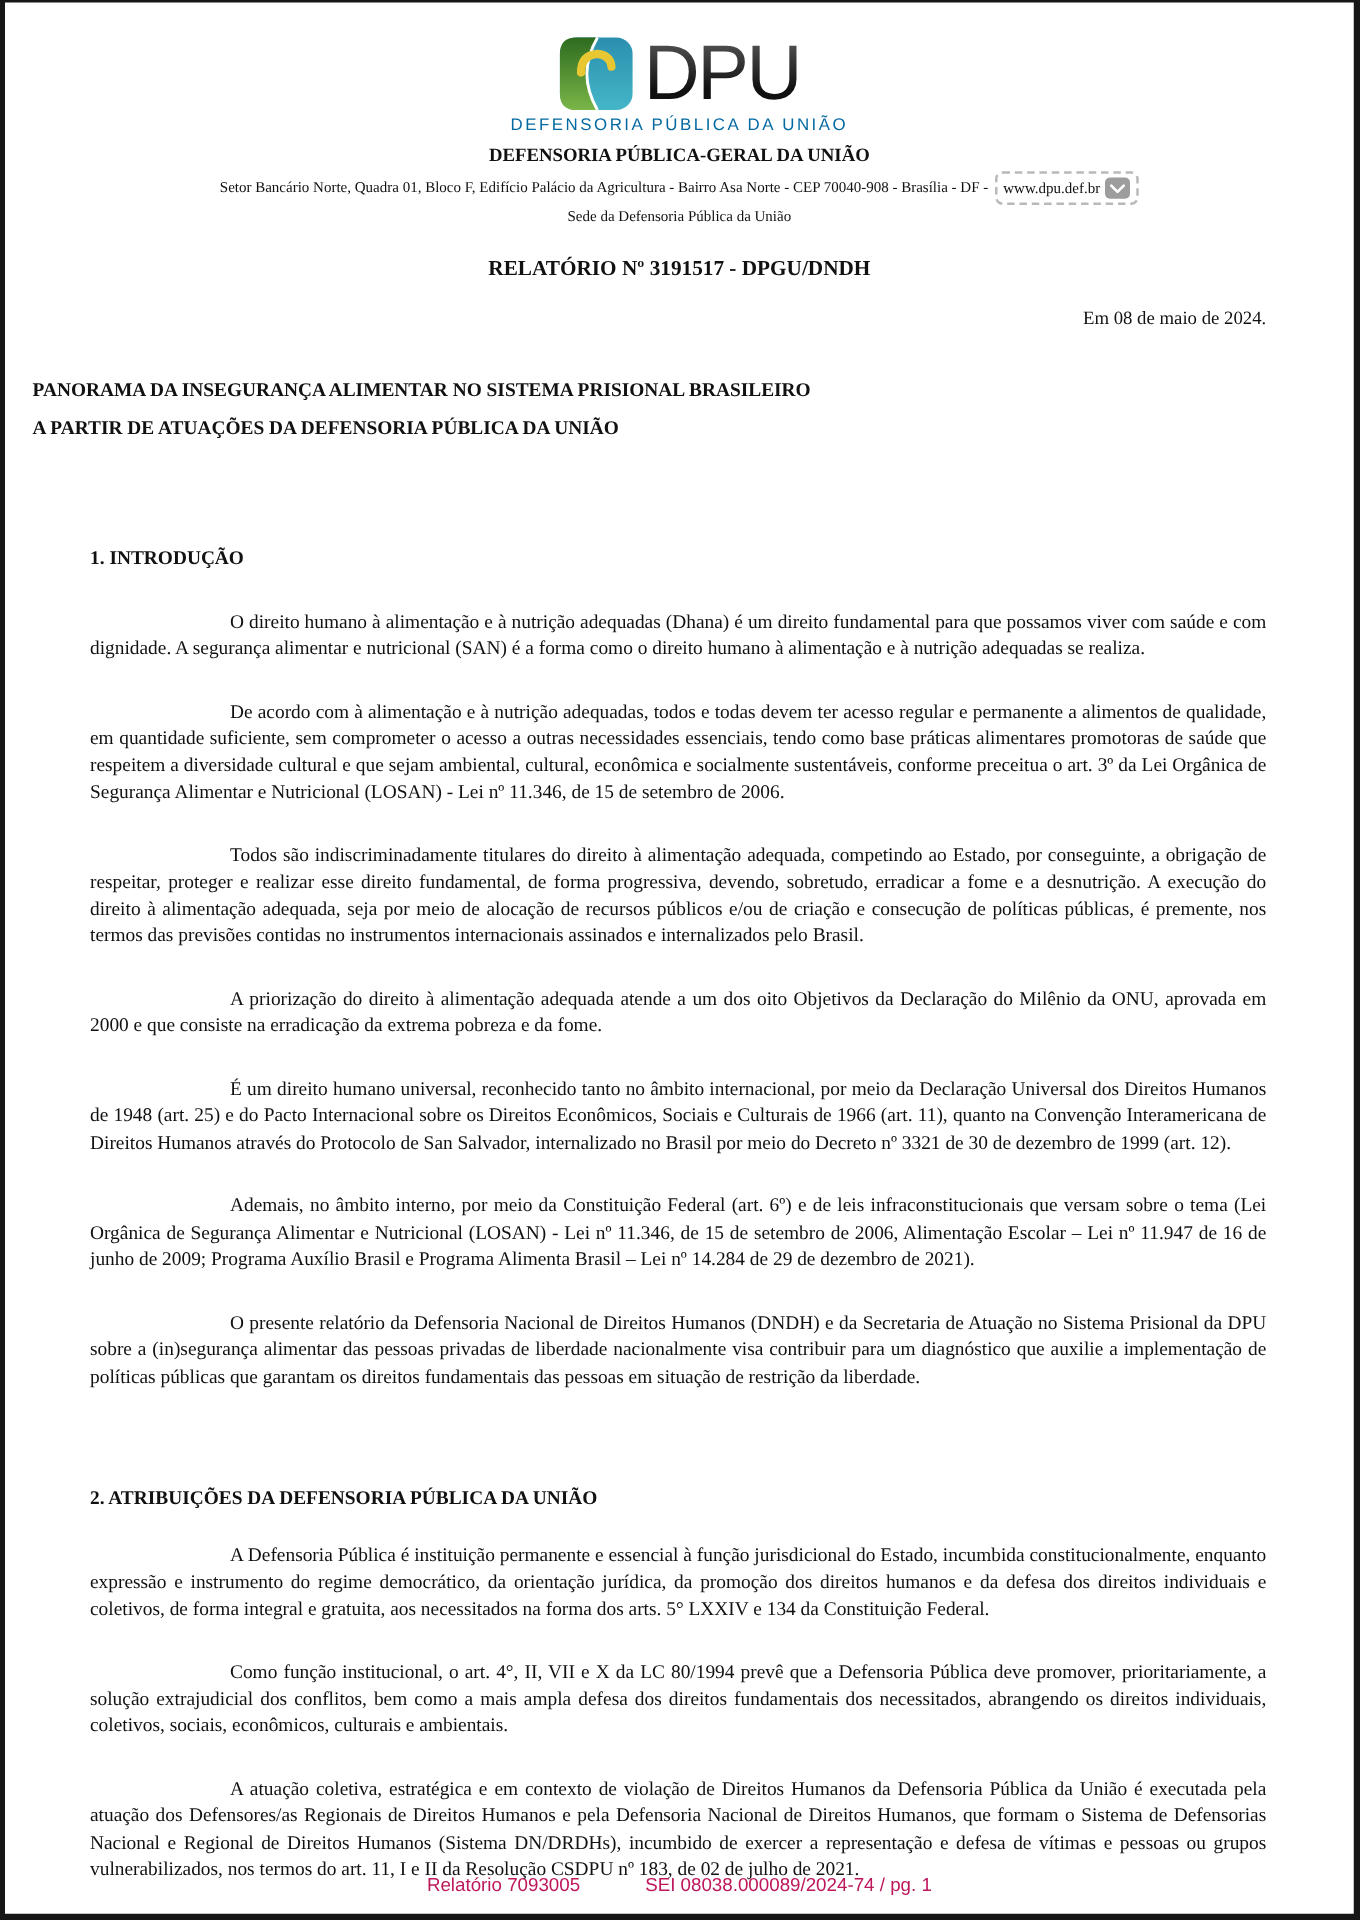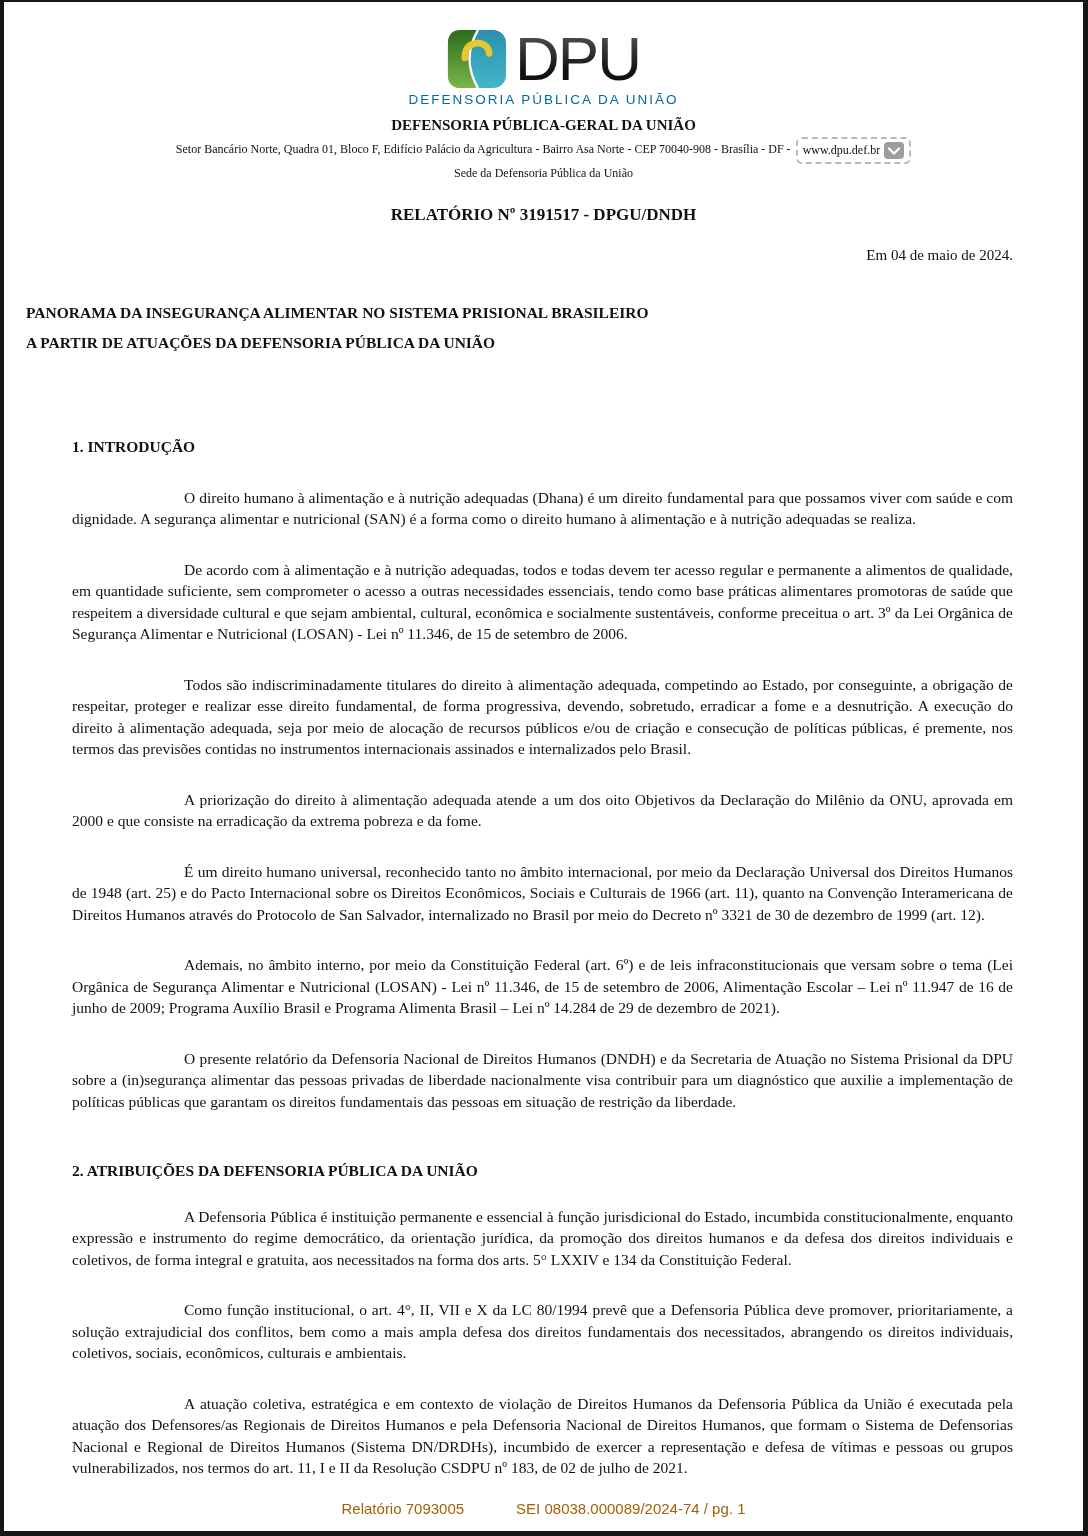--- a/index.html
+++ b/index.html
@@ -43,29 +43,29 @@
   .sede-line{text-align:center;margin-top:2px;font-size:12px;}
   
   .report-title{text-align:center;margin-top:24px;font-size:17px;font-weight:bold;}
   .date-line{text-align:right;margin-top:22px;padding-right:70px;font-size:15px;}
   .doc-title{text-align:left;font-weight:bold;font-size:15.5px;line-height:30px;padding-left:22px;}
   .doc-title.first{margin-top:34px;}
   
   .body-text{margin:0 70px 0 68px;font-size:15.5px;line-height:21.5px;text-align:justify;}
   .sec-heading{font-size:15.5px;font-weight:bold;margin:0;}
   .sec-heading.s1{margin-top:78px;}
-  .sec-heading.s2{margin-top:48px;}
+  .sec-heading.s2{margin-top:76px;}
   .para{margin:29px 0 0 0;text-indent:112px;}
   .para.gap-lg{margin-top:24px;}
   
   .footer{
     position:absolute;left:0;right:0;bottom:14px;
     display:flex;justify-content:center;gap:52px;
     font-family:"Liberation Sans", sans-serif;
-    font-size:15px;color:#a16207;
+    font-size:15px;color:#be185d;
   }
 </style>
 </head>
 <body>
 
 <div class="page">
 
   <div>
     <div class="logo-row">
       <svg width="60" height="60" viewBox="0 0 64 64">
@@ -98,21 +98,21 @@
           <svg width="12" height="8" viewBox="0 0 12 8">
               <path d="M1 1.5 L6 6.5 L11 1.5" fill="none" stroke="#ffffff" stroke-width="2.2" stroke-linecap="round" stroke-linejoin="round"></path>
             </svg>
         </span>
       </span>
     </div>
     <div class="sede-line">Sede da Defensoria Pública da União</div>
   </div>
 
   <div class="report-title">RELATÓRIO Nº 3191517 - DPGU/DNDH</div>
-  <div class="date-line">Em 04 de maio de 2024.</div>
+  <div class="date-line">Em 08 de maio de 2024.</div>
 
   <div class="doc-title first">PANORAMA DA INSEGURANÇA ALIMENTAR NO SISTEMA PRISIONAL BRASILEIRO</div>
   <div class="doc-title">A PARTIR DE ATUAÇÕES DA DEFENSORIA PÚBLICA DA UNIÃO</div>
 
   <div class="body-text">
     <h2 class="sec-heading s1">1. INTRODUÇÃO</h2>
     <p class="para">O direito humano à alimentação e à nutrição adequadas (Dhana) é um direito fundamental para que possamos viver com saúde e com dignidade. A segurança alimentar e nutricional (SAN) é a forma como o direito humano à alimentação e à nutrição adequadas se realiza.</p>
     <p class="para">De acordo com à alimentação e à nutrição adequadas, todos e todas devem ter acesso regular e permanente a alimentos de qualidade, em quantidade suficiente, sem comprometer o acesso a outras necessidades essenciais, tendo como base práticas alimentares promotoras de saúde que respeitem a diversidade cultural e que sejam ambiental, cultural, econômica e socialmente sustentáveis, conforme preceitua o art. 3º da Lei Orgânica de Segurança Alimentar e Nutricional (LOSAN) - Lei nº 11.346, de 15 de setembro de 2006.</p>
     <p class="para">Todos são indiscriminadamente titulares do direito à alimentação adequada, competindo ao Estado, por conseguinte, a obrigação de respeitar, proteger e realizar esse direito fundamental, de forma progressiva, devendo, sobretudo, erradicar a fome e a desnutrição. A execução do direito à alimentação adequada, seja por meio de alocação de recursos públicos e/ou de criação e consecução de políticas públicas, é premente, nos termos das previsões contidas no instrumentos internacionais assinados e internalizados pelo Brasil.</p>
     <p class="para">A priorização do direito à alimentação adequada atende a um dos oito Objetivos da Declaração do Milênio da ONU, aprovada em 2000 e que consiste na erradicação da extrema pobreza e da fome.</p>

